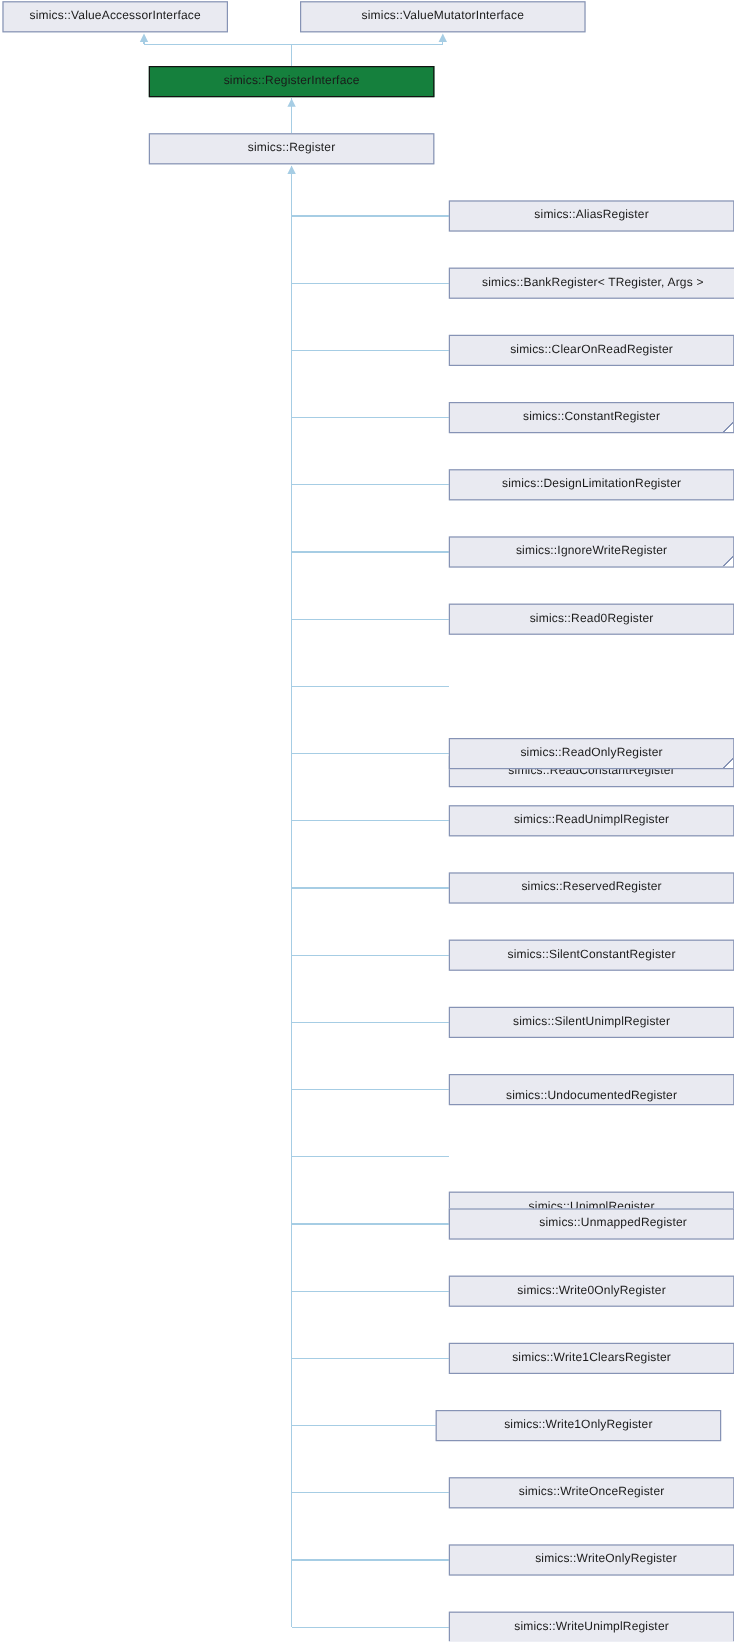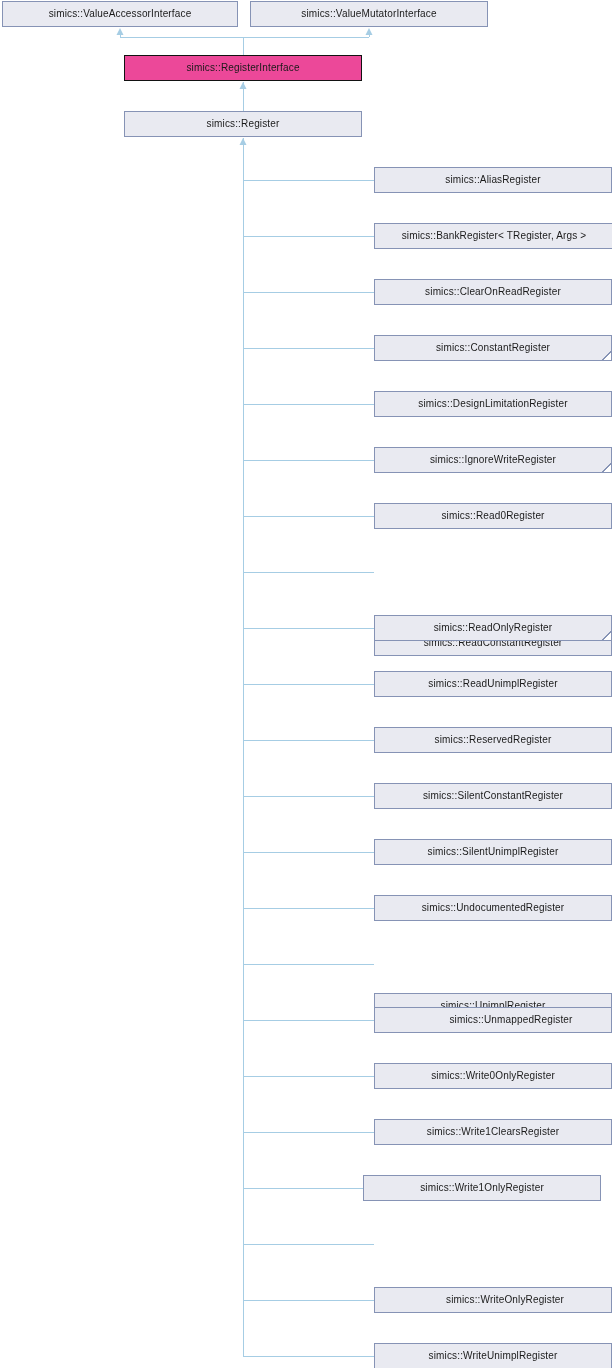--- a/index.html
+++ b/index.html
@@ -36,21 +36,21 @@
     color: #1a1a1a;
     white-space: nowrap;
     letter-spacing: 0.15px;
     overflow: hidden;
   }
   .node.filled {
     background: #e9eaf1;
     border: 1px solid #8693b5;
   }
   .node.plain {
-    background: #ec4899;
+    background: #15803d;
     border: 1px solid #121212;
   }
   .node .label {
     display: block;
     padding: 0 4px;
   }
   .fold {
     position: absolute;
     right: 0px;
     bottom: 0px;
@@ -97,21 +97,21 @@
       <line x1="243" y1="908" x2="374" y2="908" stroke="#a6cde4" stroke-width="1" shape-rendering="crispEdges"></line>
       <line x1="243" y1="964" x2="374" y2="964" stroke="#a6cde4" stroke-width="1" shape-rendering="crispEdges"></line>
       <line x1="243" y1="1020" x2="374" y2="1020" stroke="#a6cde4" stroke-width="1" shape-rendering="crispEdges"></line>
       <line x1="243" y1="1076" x2="374" y2="1076" stroke="#a6cde4" stroke-width="1" shape-rendering="crispEdges"></line>
       <line x1="243" y1="1132" x2="374" y2="1132" stroke="#a6cde4" stroke-width="1" shape-rendering="crispEdges"></line>
       <line x1="243" y1="1188" x2="374" y2="1188" stroke="#a6cde4" stroke-width="1" shape-rendering="crispEdges"></line>
       <line x1="243" y1="1244" x2="374" y2="1244" stroke="#a6cde4" stroke-width="1" shape-rendering="crispEdges"></line>
       <line x1="243" y1="1300" x2="374" y2="1300" stroke="#a6cde4" stroke-width="1" shape-rendering="crispEdges"></line>
       <line x1="243" y1="1356" x2="374" y2="1356" stroke="#a6cde4" stroke-width="1" shape-rendering="crispEdges"></line>
     </svg>
-<div class="node filled" style="left: 2px; top: 1px; width: 236px; height: 26px;">
+<div class="node filled" style="left: 2px; top: 1px; width: 188px; height: 26px;">
       <span class="label">simics::ValueAccessorInterface</span>
     </div>
     <div class="node filled" style="left: 250px; top: 1px; width: 238px; height: 26px;">
       <span class="label">simics::ValueMutatorInterface</span>
     </div>
     <div class="node plain" style="left: 124px; top: 55px; width: 238px; height: 26px;">
       <span class="label">simics::RegisterInterface</span>
     </div>
     <div class="node filled" style="left: 124px; top: 111px; width: 238px; height: 26px;">
       <span class="label">simics::Register</span>
@@ -151,37 +151,40 @@
     </div>
     <div class="node filled" style="left: 374px; top: 727px; width: 238px; height: 26px;">
       <span class="label">simics::ReservedRegister</span>
     </div>
     <div class="node filled" style="left: 374px; top: 783px; width: 238px; height: 26px;">
       <span class="label">simics::SilentConstantRegister</span>
     </div>
     <div class="node filled" style="left: 374px; top: 839px; width: 238px; height: 26px;">
       <span class="label">simics::SilentUnimplRegister</span>
     </div>
-    <div class="node filled" style="left: 374px; top: 895px; width: 238px; height: 26px;">
+    <div class="node filled" style="left: 374px; top: 895px; width: 238px; height: 26px; align-items: flex-end;">
       <span class="label">simics::UndocumentedRegister</span>
     </div>
     <div class="node filled" style="left: 374px; top: 993px; width: 238px; height: 26px;">
       <span class="label">simics::UnimplRegister</span>
     </div>
     <div class="node filled" style="left: 374px; top: 1007px; width: 238px; height: 26px; padding-left: 36px;">
       <span class="label">simics::UnmappedRegister</span>
     </div>
     <div class="node filled" style="left: 374px; top: 1063px; width: 238px; height: 26px;">
       <span class="label">simics::Write0OnlyRegister</span>
     </div>
     <div class="node filled" style="left: 374px; top: 1119px; width: 238px; height: 26px;">
       <span class="label">simics::Write1ClearsRegister</span>
     </div>
     <div class="node filled" style="left: 363px; top: 1175px; width: 238px; height: 26px;">
       <span class="label">simics::Write1OnlyRegister</span>
     </div>
+    <div class="node filled" style="left: 374px; top: 1231px; width: 238px; height: 26px;">
+      <span class="label">simics::WriteOnceRegister</span>
+    </div>
     <div class="node filled" style="left: 374px; top: 1287px; width: 238px; height: 26px; padding-left: 24px;">
       <span class="label">simics::WriteOnlyRegister</span>
     </div>
     <div class="node filled" style="left: 374px; top: 1343px; width: 238px; height: 26px;">
       <span class="label">simics::WriteUnimplRegister</span>
     </div>
   </div>
 
 </body></html>

